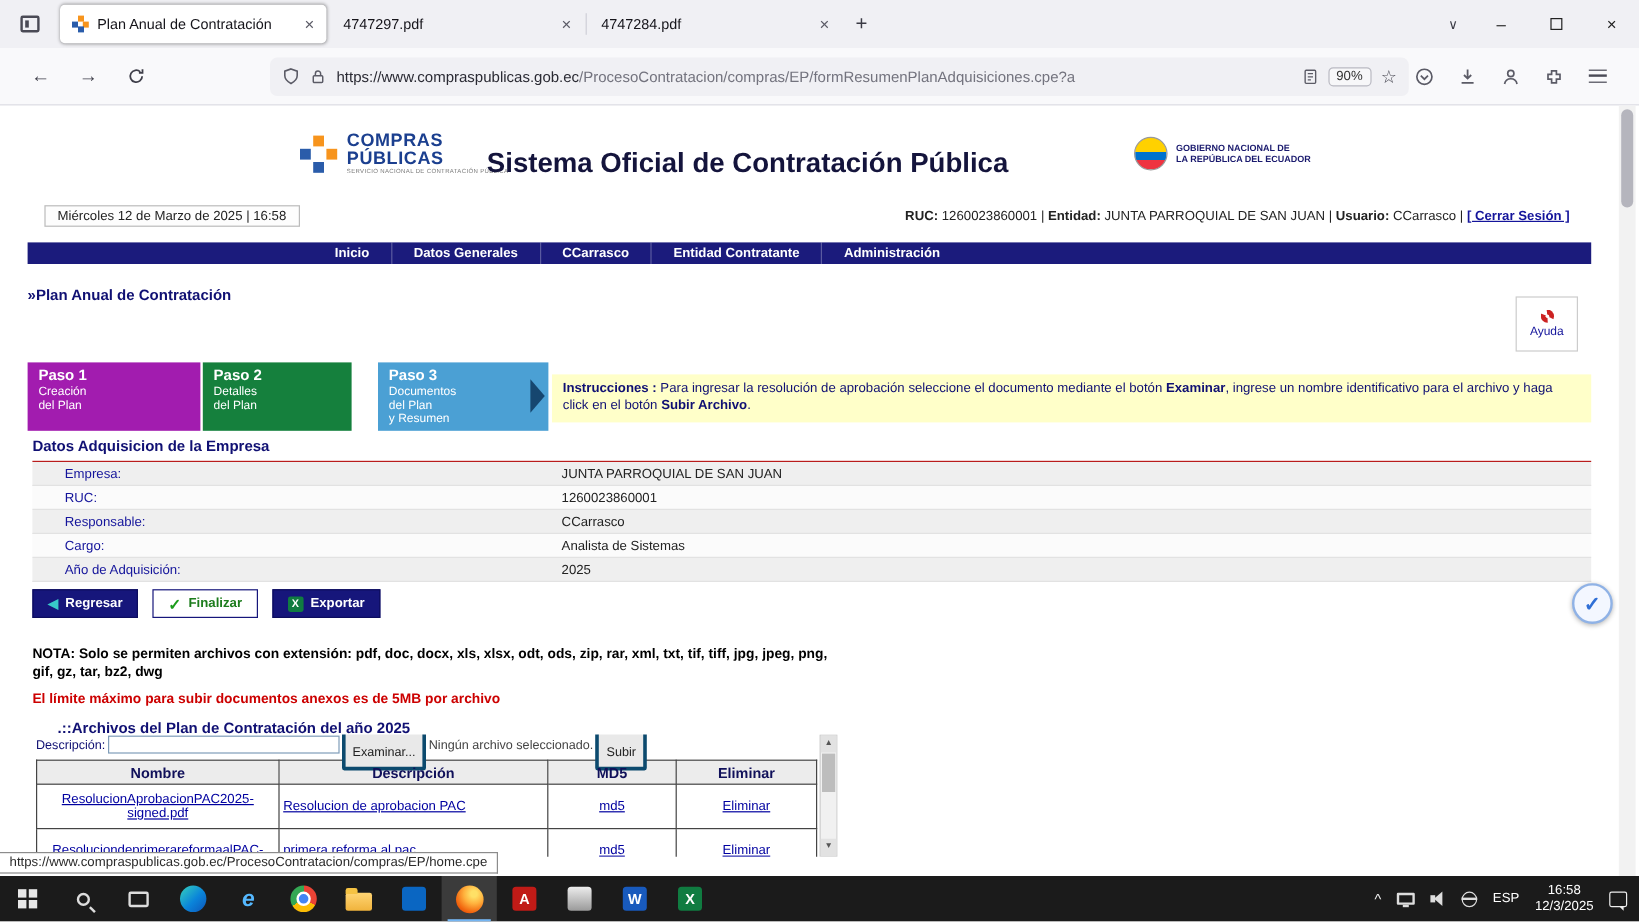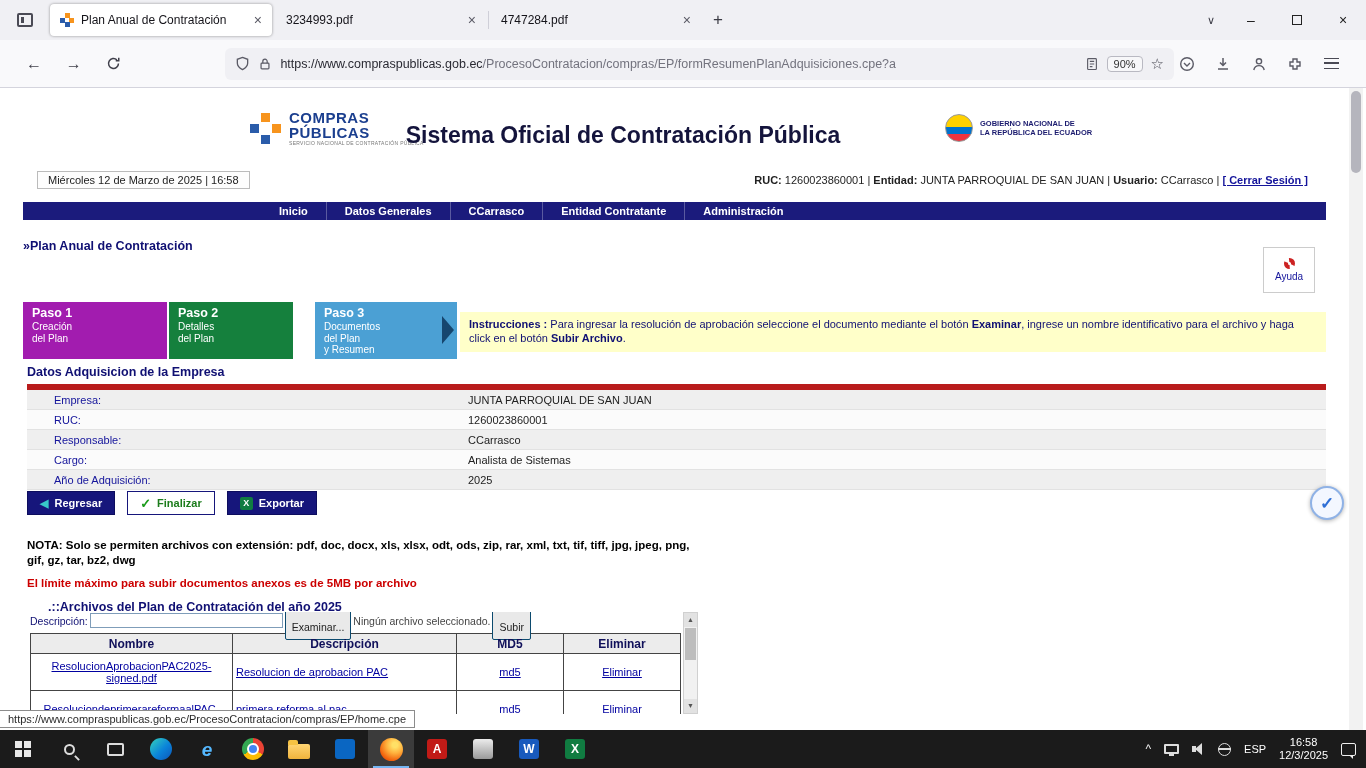--- a/index.html
+++ b/index.html
@@ -91,21 +91,21 @@
   .step2{left:169px;width:124px;background:#15803d;}
   .step3{left:315px;width:142px;background:#4ba0d4;}
   .step3 .arrow{position:absolute;right:3px;top:14px;width:0;height:0;
     border-left:12px solid #16466f;border-top:14px solid transparent;border-bottom:14px solid transparent;}
 
   .instructions{position:absolute;top:224px;left:460px;width:866px;height:40px;background:#ffffc9;
     padding:5px 9px;font-size:11px;color:#101073;line-height:14px;}
   .instructions .b{font-weight:bold;}
 
   .datos-title{position:absolute;top:277px;left:27px;font-size:12.5px;font-weight:bold;color:#101073;}
-  .datos{position:absolute;top:296px;left:27px;width:1299px;border-top:6px solid #b91c1c;}
+  .datos{position:absolute;top:296px;left:27px;width:1299px;border-top:1px solid #b91c1c;}
   .drow{display:flex;height:20px;align-items:center;font-size:11px;border-bottom:1px solid #e2e2e2;}
   .drow:nth-child(odd){background:#efefef;}
   .drow:nth-child(even){background:#fbfbfb;}
   .dlabel{width:441px;padding-left:27px;color:#14149b;}
   .dvalue{color:#222;}
 
   .actions{position:absolute;top:403px;left:27px;display:flex;gap:12px;}
   .btn{height:24px;display:flex;align-items:center;gap:6px;padding:0 12px;
     font-size:11px;font-weight:bold;border:1px solid #0d0d5e;cursor:default;}
   .btn.navy{background:#16167b;color:#fff;}
@@ -118,21 +118,21 @@
   .nota{position:absolute;top:450px;left:27px;width:676px;font-size:11.5px;font-weight:bold;
     color:#000;line-height:15px;}
   .limite{position:absolute;top:489px;left:27px;font-size:11.5px;font-weight:bold;color:#c00;}
 
   .archivos-title{position:absolute;top:512px;left:48px;font-size:12.5px;font-weight:bold;color:#101073;}
 
   .panel{position:absolute;top:524px;left:30px;width:668px;height:102px;overflow:hidden;}
   .upload{display:flex;align-items:center;gap:2px;font-size:10.5px;color:#101073;height:17px;}
   .upload input{width:193px;height:15px;border:1px solid #7f9db9;font-size:10px;padding:0 3px;
     font-family:"Liberation Sans",sans-serif;}
-  .btn-classic{height:17px;font-size:10.5px;background:#e9e9e9;border:1px solid #0c4a6e;
+  .btn-classic{height:17px;font-size:10.5px;background:#e9e9e9;border:3px solid #0c4a6e;
     border-radius:2px;padding:18px 6px;color:#222;font-family:"Liberation Sans",sans-serif;}
   .nofile{color:#444;}
   .ftable{border-collapse:collapse;margin-top:4px;table-layout:fixed;width:650px;}
   .ftable th,.ftable td{border:1px solid #444;font-size:11px;overflow:hidden;}
   .ftable th{height:20px;background:#ececec;color:#10105a;font-size:12px;}
   .ftable td{height:37px;text-align:center;vertical-align:middle;padding:1px 3px;}
   .ftable td.desc{text-align:left;}
   a.lnk{color:#0000a0;text-decoration:underline;}
   .iscroll{position:absolute;right:0;top:0;width:15px;height:102px;background:#f1f1f1;
     border:1px solid #d0d0d0;}
@@ -211,21 +211,21 @@
       <span class="favicon">
         <i class="o" style="left:5px;top:0"></i>
         <i class="b" style="left:0;top:5px"></i>
         <i class="o" style="left:9px;top:5px"></i>
         <i class="b" style="left:5px;top:9px"></i>
       </span>
       <span class="title">Plan Anual de Contratación</span>
       <span class="close">×</span>
     </div>
     <div class="tab inactive">
-      <span class="title">3234993.pdf</span>
+      <span class="title">4747297.pdf</span>
       <span class="close">×</span>
     </div>
     <div class="tab-sep"></div>
     <div class="tab inactive">
       <span class="title">4747284.pdf</span>
       <span class="close">×</span>
     </div>
     <div class="newtab">+</div>
     <div class="tabbar-right">
       <div class="chevbtn">∨</div>

